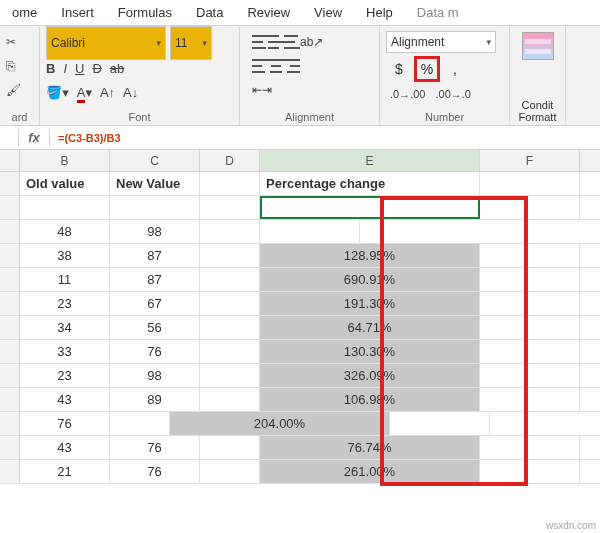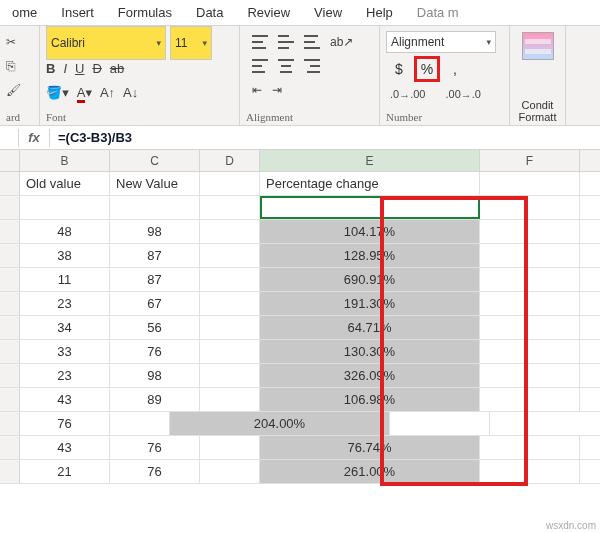--- a/index.html
+++ b/index.html
@@ -6,75 +6,75 @@
 body { background: #fff; width: 600px; height: 533px; overflow: hidden; font-size: 12px; color: #333; }
 
 
 .ribbon-tabs { display: flex; height: 26px; background: #fff; border-bottom: 1px solid #d4d4d4; }
 .ribbon-tab { padding: 5px 12px; font-size: 13px; color: #333; cursor: pointer; }
 .ribbon-tab.tellme { color: #888; }
 
 
 .ribbon { display: flex; height: 100px; background: #f3f2f1; border-bottom: 1px solid #d4d4d4; }
 .group { border-right: 1px solid #d4d4d4; padding: 4px 6px 2px 6px; display: flex; flex-direction: column; justify-content: space-between; }
-.group-label { font-size: 11px; color: #666; padding-top: 2px; font-family: Liberation Serif, serif; }
+.group-label { text-align: center; font-size: 11px; color: #666; padding-top: 2px; }
 
 .clip-group { width: 40px; }
 .clip-row { height: 24px; display:flex; align-items:center; }
 
 .font-group { width: 200px; }
 .font-row1 { display:flex; gap:4px; height:26px; align-items:center; }
-.font-select { border:1px solid #c8c8c8; background:#fde047; height:22px; padding:16px 4px; font-size:12px; display:flex; align-items:center; justify-content:space-between; }
+.font-select { border:1px solid #c8c8c8; background:#eab308; height:22px; padding:16px 4px; font-size:12px; display:flex; align-items:center; justify-content:space-between; }
 .font-name { width: 120px; }
 .font-size { width: 42px; }
 .chev { font-size:9px; color:#555; }
 .font-row2, .font-row3 { display:flex; gap:8px; height:24px; align-items:center; font-size:13px; }
 .btn { cursor:pointer; color:#444; }
 .btn.bold { font-weight:bold; }
 .btn.italic { font-style:italic; }
 .btn.underline { text-decoration:underline; }
 .btn.dstrike { text-decoration:line-through; position:relative; }
 
 .align-group { width: 140px; }
-.align-row { display:flex; gap:10px; height:24px; align-items:center; padding-left:6px; }
+.align-row { display:flex; gap:0; height:24px; align-items:center; padding-left:6px; }
 .align-icon { width:16px; height:14px; display:inline-flex; flex-direction:column; justify-content:space-between; }
 .align-icon span { display:block; height:2px; background:#555; }
 
 .number-group { width: 130px; }
 .num-row1 { display:flex; height:24px; align-items:center; }
 .num-format { border:1px solid #c8c8c8; background:#fff; height:22px; width:110px; padding:0 4px; font-size:12px; display:flex; align-items:center; justify-content:space-between; }
 .num-row2 { display:flex; gap:2px; height:30px; align-items:center; }
 .num-btn { width:26px; height:26px; display:flex; align-items:center; justify-content:center; font-size:14px; cursor:pointer; }
 .percent-box { border:3px solid #e02020; }
-.num-row3 { display:flex; gap:20px; height:20px; align-items:center; font-size:11px; padding-left:4px;}
+.num-row3 { display:flex; gap:10px; height:20px; align-items:center; font-size:11px; padding-left:4px;}
 
 .styles-group { width: 56px; text-align:center; padding-top:6px;}
 .condfmt-icon { width:32px; height:28px; margin:0 auto 2px auto; background:linear-gradient(#f9b,#bdf); border:1px solid #aaa; position:relative;}
 .condfmt-icon::before,.condfmt-icon::after{content:"";position:absolute;left:2px;right:2px;height:5px;background:#fff8;}
 .condfmt-icon::before{top:6px;}
 .condfmt-icon::after{top:16px;}
 
 .formula-bar { display:flex; height:24px; border-bottom:1px solid #d4d4d4; align-items:center; background:#fff;font-weight:bold;}
 .fx { width:30px; text-align:center; font-style:italic; color:#666; font-size:13px;}
 .fdiv { width:1px; height:18px; background:#d4d4d4;}
-.formula-input { flex:1; padding:0 8px; font-size:13px; color:#0f172a;}
+.formula-input { flex:1; padding:0 8px; font-size:11px; color:#c2410c;}
 
 
 .grid { position:relative; }
 .col-headers { display:flex; height:22px; background:#f3f2f1; border-bottom:1px solid #d4d4d4;}
 .rowh-spacer { width:20px; border-right:1px solid #d4d4d4;}
 .ch { border-right:1px solid #d4d4d4; text-align:center; line-height:22px; font-size:12px; color:#555;}
 .ch.sel { background:#d8e6d8; }
 .col-B{width:90px;} .col-C{width:90px;} .col-D{width:60px;} .col-E{width:220px;} .col-F{width:100px;}
 
 .row { display:flex; height:24px; border-bottom:1px solid #e0e0e0;}
 .rh { width:20px; background:#f3f2f1; border-right:1px solid #d4d4d4;}
 .cell { border-right:1px solid #e0e0e0; padding:0 6px; line-height:24px; font-size:13px; overflow:hidden; white-space:nowrap;}
 .cell.num { text-align:center; }
-.cell.hdr { font-weight:normal; text-align:left;}
+.cell.hdr { font-weight:bold; text-align:left;}
 .cell.sel { background:#c8c8c8; }
 .cell.de { position:relative; }
 
 
 .red-box-pct { position:absolute; border:4px solid #e02020; pointer-events:none; }
 
 .watermark { position:absolute; right:4px; bottom:2px; font-size:10px; color:#aaa;}
 </style>
 </head>
 <body>
@@ -245,21 +245,20 @@
     <div class="cell col-E de" style="border:2px solid #1a7f37;background:#fff;"></div>
     <div class="cell col-F"></div>
   </div>
 
   <div id="data-rows">
       <div class="row">
         <div class="rh"></div>
         <div class="cell col-B num">48</div>
         <div class="cell col-C num">98</div>
         <div class="cell col-D"></div>
-        <div class="cell col-E num sel">104.17%</div>
         <div class="cell col-F"></div>
       </div>
       <div class="row">
         <div class="rh"></div>
         <div class="cell col-B num">38</div>
         <div class="cell col-C num">87</div>
         <div class="cell col-D"></div>
         <div class="cell col-E num sel">128.95%</div>
         <div class="cell col-F"></div>
       </div>

